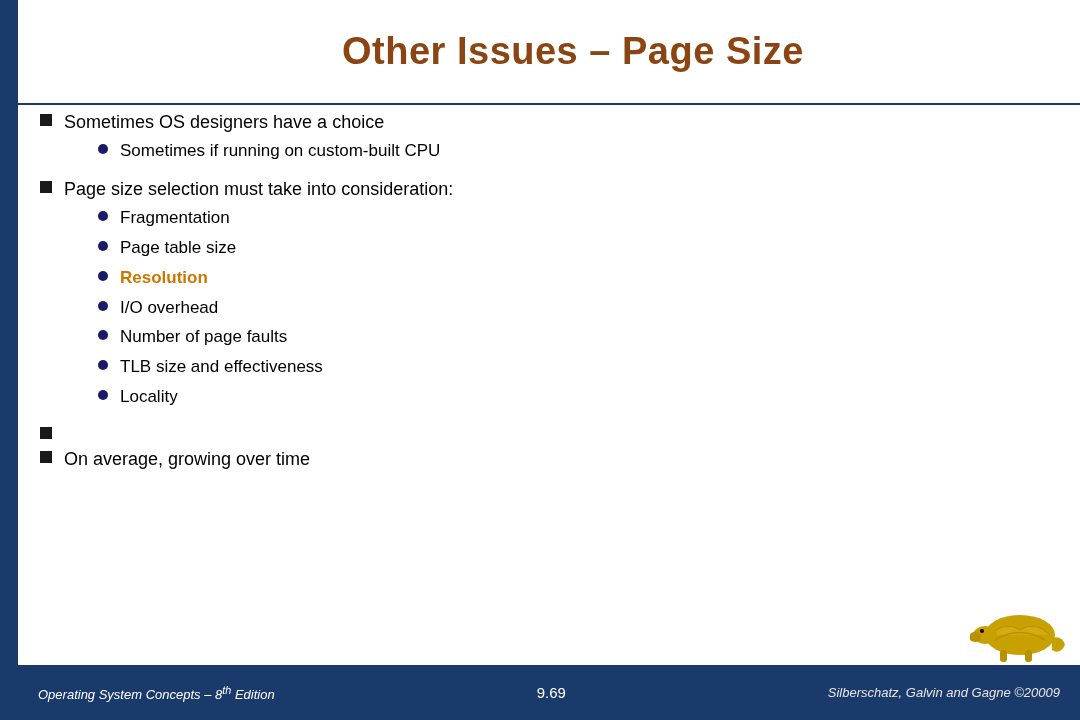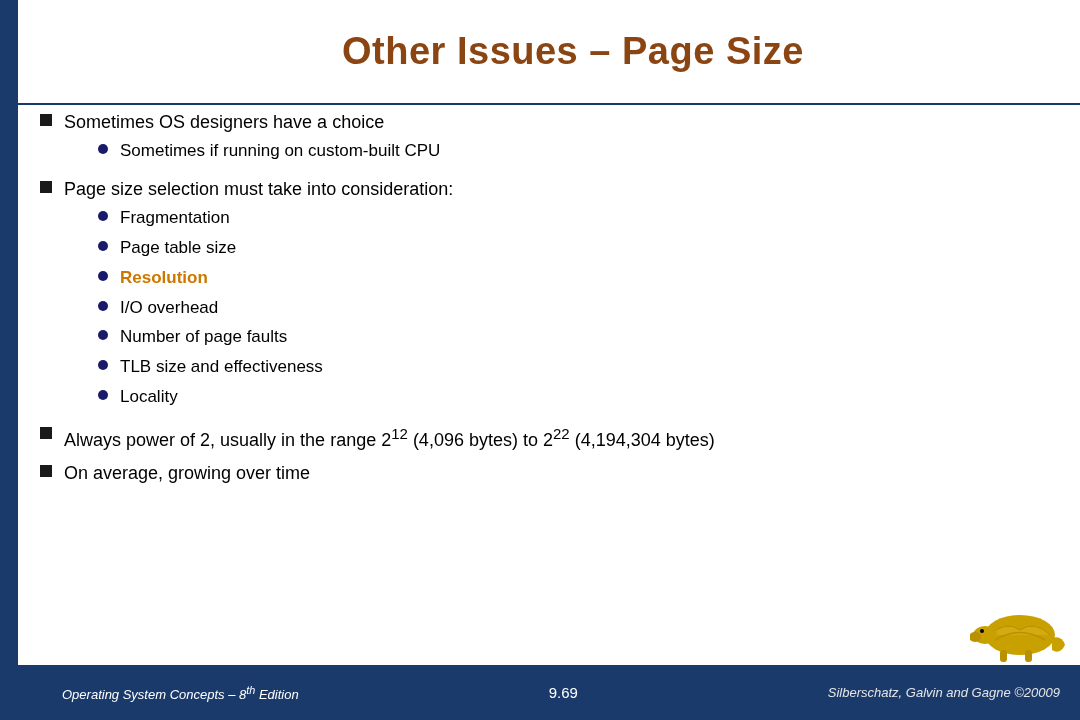--- a/index.html
+++ b/index.html
@@ -138,21 +138,20 @@
       display: flex;
       align-items: center;
       justify-content: space-between;
       padding: 0 20px;
     }
 
     .footer-left {
       color: #ffffff;
       font-size: 13px;
       font-style: italic;
-      margin-left: 24px;
     }
 
     .footer-center {
       color: #ffffff;
       font-size: 15px;
     }
 
     .footer-right {
       color: #e5e5e5;
       font-size: 13px;
@@ -255,23 +254,20 @@
           <li>
             <span class="bullet-circle"></span>
             <span>Locality</span>
           </li>
         </ul>
       </div>
     </li>
 
     <li class="top-level-item">
       <span class="bullet-square"></span>
-      <span>
-        <span>Always power of 2, usually in the range 2</span><sup>12</sup><span> (4,096 bytes) to 2</span><sup>22</sup><span> (4,194,304 bytes)</span>
-      </span>
     </li>
 
     <li class="top-level-item">
       <span class="bullet-square"></span>
       <span>On average, growing over time</span>
     </li>
 
   </ul>
 </div>
 

